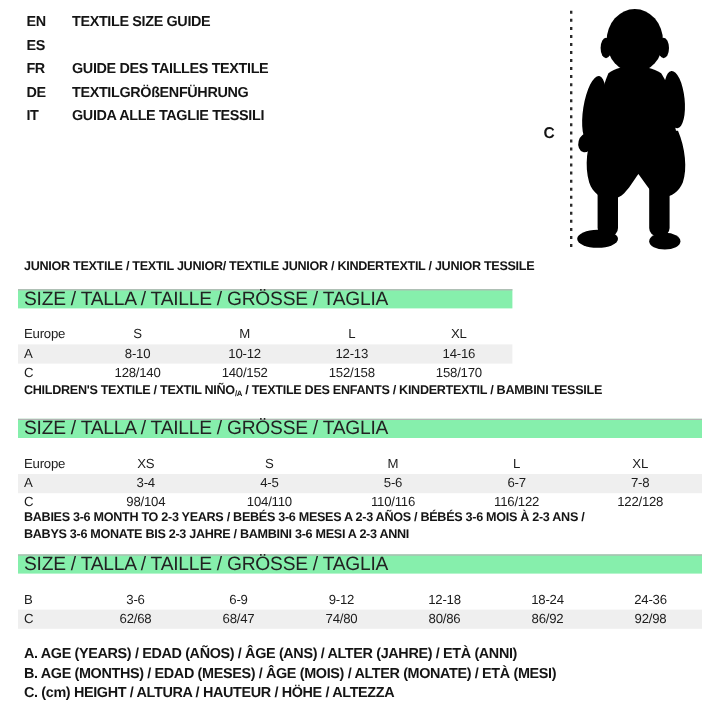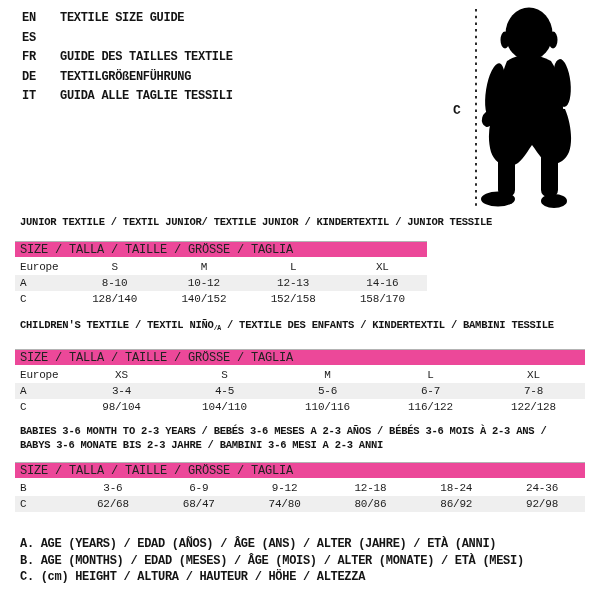--- a/index.html
+++ b/index.html
@@ -4,43 +4,43 @@
 <style>
   html, body {
     margin: 0;
     width: 600px;
     height: 600px;
     background: #ffffff;
     font-family: "Liberation Sans", "DejaVu Sans", sans-serif;
     color: #141414;
     overflow: hidden;
   }
-  #page { position: relative; width: 584px; height: 600px; font-family: Liberation Mono, monospace; }
+  #page { position: relative; width: 584px; height: 600px; }
 
   
   .lang-block { position: absolute; left: 22px; top: 9px; }
   .lang-row { display: flex; line-height: 19.5px; font-size: 12px; font-weight: bold; letter-spacing: -0.3px; white-space: nowrap; }
   .lang-code { width: 38px; flex: 0 0 38px; }
 
   
   .figure-wrap { position: absolute; left: 470px; top: 2px; width: 130px; height: 212px; }
   .height-label { position: absolute; left: 453px; top: 103px; font-size: 13px; font-weight: bold; }
 
   
   .section { position: absolute; left: 15px; }
   #sec-junior { top: 215px; width: 412px; }
   #sec-children { top: 318px; width: 570px; }
   #sec-babies { top: 424px; width: 570px; }
   .sec-title { font-size: 10.5px; font-weight: bold; letter-spacing: -0.25px; white-space: nowrap; padding-left: 5px; line-height: 14px; }
   .sub { font-size: 0.62em; vertical-align: -0.28em; }
-  .size-bar { height: 16px; line-height: 16px; background: #ec4899; border-top: 1px solid #b3b3b3; box-sizing: border-box; font-size: 12px; letter-spacing: -0.2px; color: #222; padding-left: 5px; white-space: nowrap; }
+  .size-bar { height: 16px; line-height: 16px; background: #86efac; border-top: 1px solid #b3b3b3; box-sizing: border-box; font-size: 16px; letter-spacing: -0.2px; color: #222; padding-left: 5px; white-space: nowrap; }
   #sec-junior .size-bar { margin-top: 12px; }
   #sec-children .size-bar { margin-top: 13px; }
   #sec-babies .size-bar { margin-top: 10px; }
-  .trows { margin-top: 2px; }
+  .trows { margin-top: 14px; }
   .trow { display: grid; height: 16px; align-items: center; font-size: 11px; letter-spacing: -0.2px; color: #1c1c1c; }
   .trow.shaded { background: #efefef; }
   .cols-4 .trow { grid-template-columns: 55px repeat(4, 1fr); }
   .cols-5 .trow { grid-template-columns: 55px repeat(5, 1fr); }
   .cols-6 .trow { grid-template-columns: 55px repeat(6, 1fr); }
   .tlabel { padding-left: 5px; text-align: left; }
   .tcell { text-align: center; }
 
   
   .footnotes { position: absolute; left: 20px; top: 536px; }

